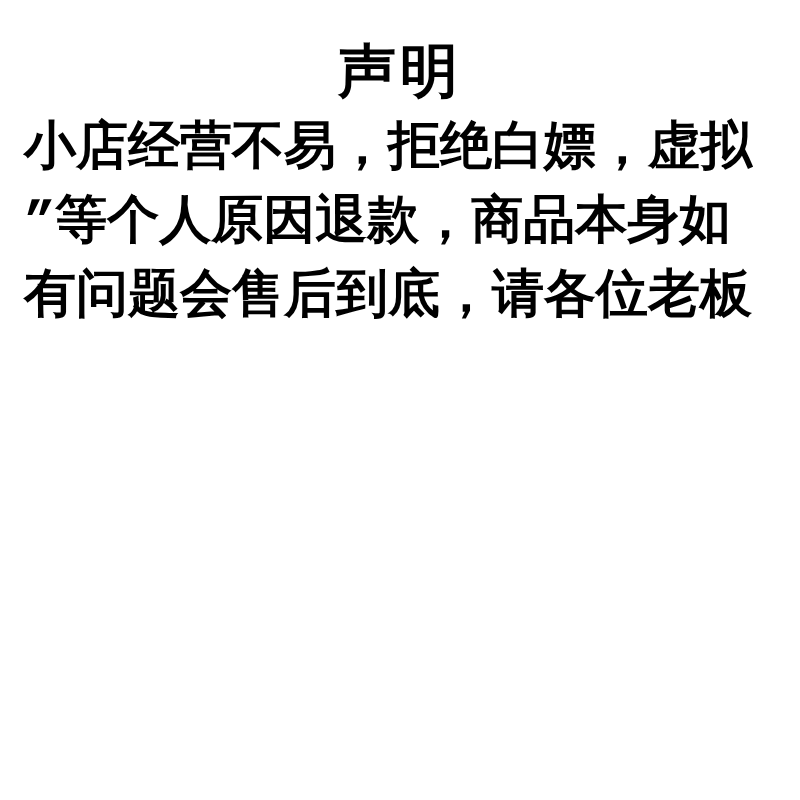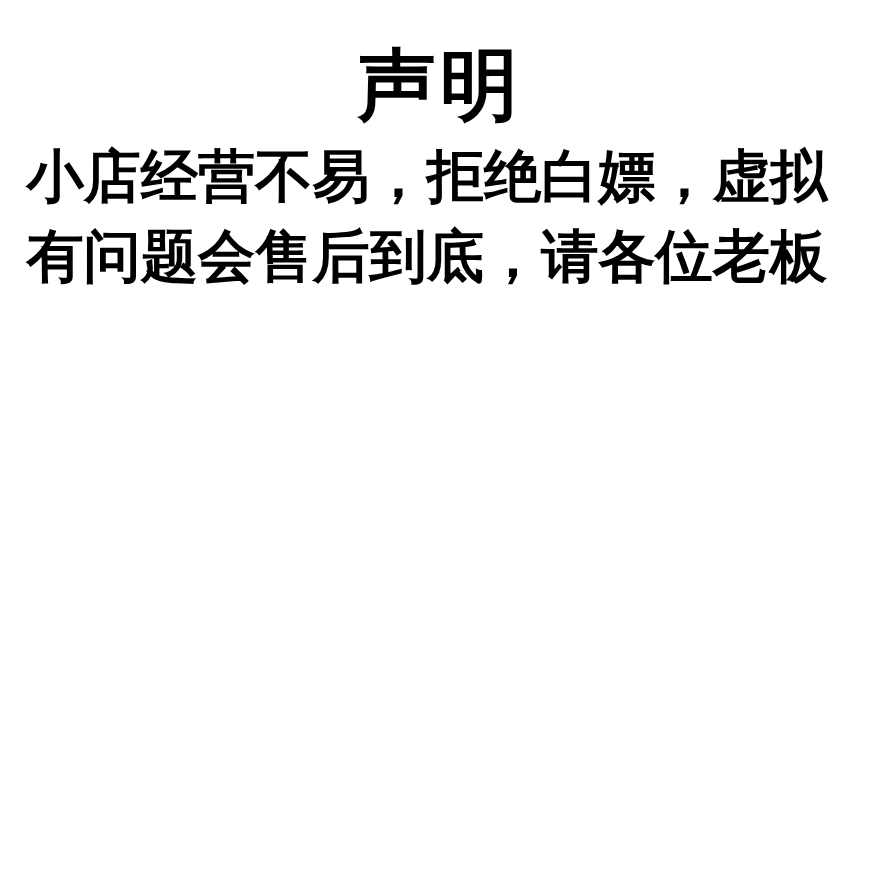--- a/index.html
+++ b/index.html
@@ -17,21 +17,21 @@
   .page {
     width: 800px;
     height: 800px;
     box-sizing: border-box;
     padding: 30px 24px 10px 24px;
     display: flex;
     flex-direction: column;
     align-items: center;
   }
   .title {
-    font-size: 71px;
+    font-size: 58px;
     line-height: 1.12;
     font-weight: 700;
     letter-spacing: 4px;
     text-align: center;
     margin: 10px 0 2px 0;
   }
   .subtitle {
     font-size: 46px;
     line-height: 1.2;
     font-weight: 700;
@@ -74,17 +74,20 @@
 <div class="page">
 
   <div class="title">声明</div>
 
 
   <div class="body-text">
     <div class="body-line line-justify">
       <span>小店经营不易，拒绝白嫖，虚拟</span>
     </div>
     <div class="body-line line-justify">
+      <span>”等个人原因退款，商品本身如</span>
+    </div>
+    <div class="body-line line-justify">
       <span>有问题会售后到底，请各位老板</span>
     </div>
   </div>
 
 </div>
 
 </body></html>

